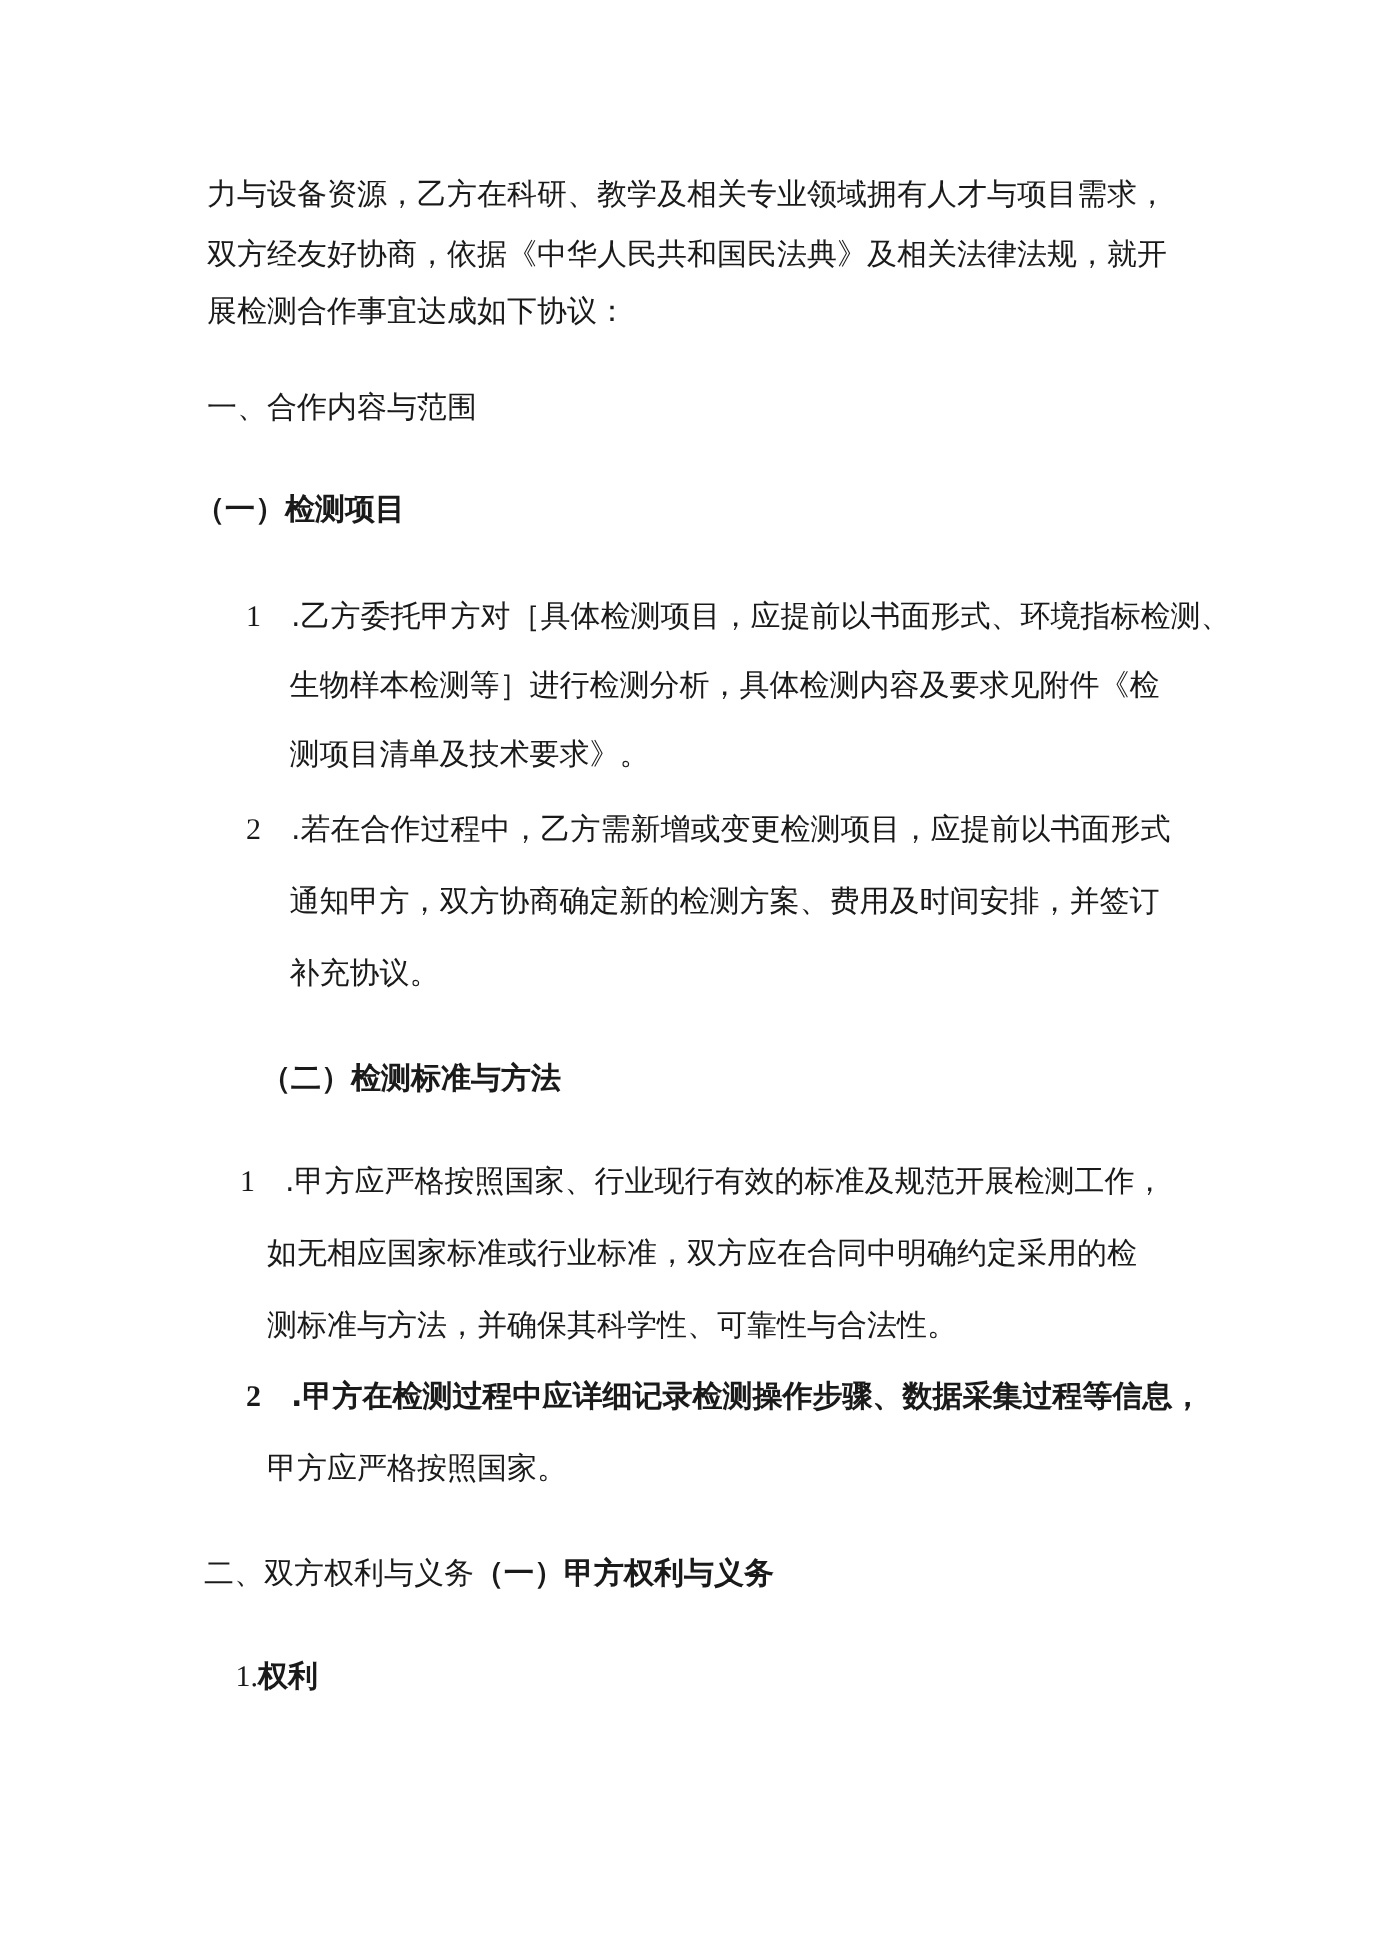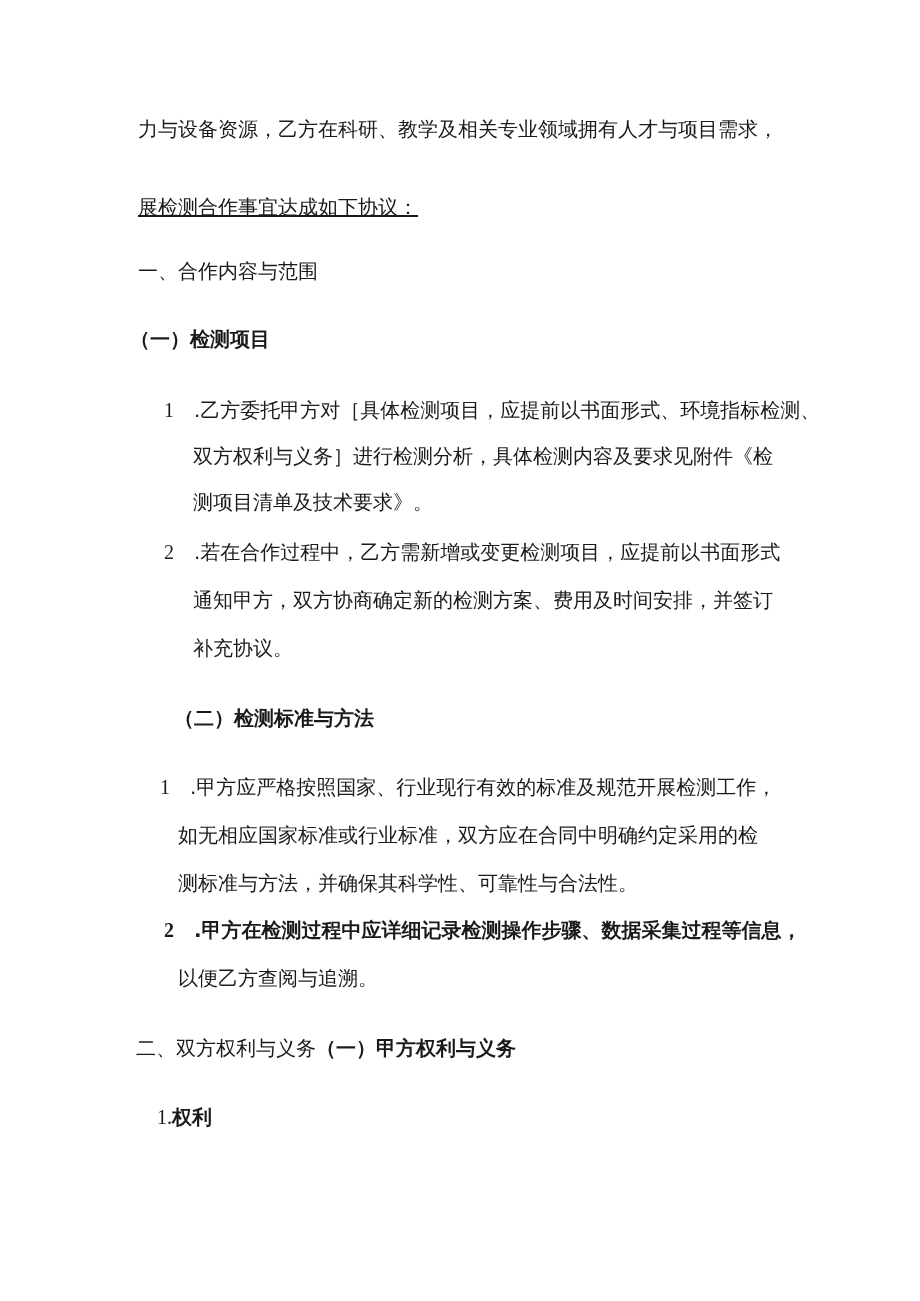--- a/index.html
+++ b/index.html
@@ -38,50 +38,51 @@
       font-family: "Liberation Serif", "DejaVu Serif", serif;
       font-size: 20px;
     }
   </style>
 </head>
 <body>
 
 <div class="page">
 
   <div class="line" style="left:138px; top:116px;">力与设备资源，乙方在科研、教学及相关专业领域拥有人才与项目需求，</div>
-  <div class="line" style="left:138px; top:194px;text-decoration:underline;">展检测合作事宜达成如下协议：</div>
+  <div class="line" style="left:138px; top:156px;">双方经友好协商，依据《中华人民共和国民法典》及相关法律法规，就开</div>
+  <div class="line" style="left:138px; top:194px;">展检测合作事宜达成如下协议：</div>
 
   <div class="line" style="left:138px; top:258px;">一、合作内容与范围</div>
 
   <div class="line bold" style="left:130px; top:326px;text-align:right;">（一）检测项目</div>
 
   <div class="line" style="left:164px; top:397px;">
     <span class="num">1</span><span>.乙方委托甲方对［具体检测项目，应提前以书面形式、环境指标检测、</span>
   </div>
-  <div class="line" style="left:193px; top:443px;">双方权利与义务］进行检测分析，具体检测内容及要求见附件《检</div>
+  <div class="line" style="left:193px; top:443px;">生物样本检测等］进行检测分析，具体检测内容及要求见附件《检</div>
   <div class="line" style="left:193px; top:489px;">测项目清单及技术要求》。</div>
 
   <div class="line" style="left:164px; top:539px;">
     <span class="num">2</span><span>.若在合作过程中，乙方需新增或变更检测项目，应提前以书面形式</span>
   </div>
   <div class="line" style="left:193px; top:587px;">通知甲方，双方协商确定新的检测方案、费用及时间安排，并签订</div>
   <div class="line" style="left:193px; top:635px;">补充协议。</div>
 
   <div class="line bold" style="left:130px; top:705px;margin-left:44px;">（二）检测标准与方法</div>
 
   <div class="line" style="left:160px; top:774px;">
     <span class="num">1</span><span>.甲方应严格按照国家、行业现行有效的标准及规范开展检测工作，</span>
   </div>
   <div class="line" style="left:178px; top:822px;">如无相应国家标准或行业标准，双方应在合同中明确约定采用的检</div>
   <div class="line" style="left:178px; top:870px;">测标准与方法，并确保其科学性、可靠性与合法性。</div>
 
   <div class="line" style="left:164px; top:917px;font-weight:bold;">
     <span class="num">2</span><span>.甲方在检测过程中应详细记录检测操作步骤、数据采集过程等信息，</span>
   </div>
-  <div class="line" style="left:178px; top:965px;">以便乙方查阅与追溯。</div>
+  <div class="line" style="left:178px; top:965px;">甲方应严格按照国家。</div>
 
   <div class="line" style="left:136px; top:1035px;">
     <span>二、双方权利与义务</span><span class="bold">（一）甲方权利与义务</span>
   </div>
 
   <div class="line" style="left:157px; top:1104px;">
     <span class="num-tight">1.</span><span class="bold">权利</span>
   </div>
 
 </div>

